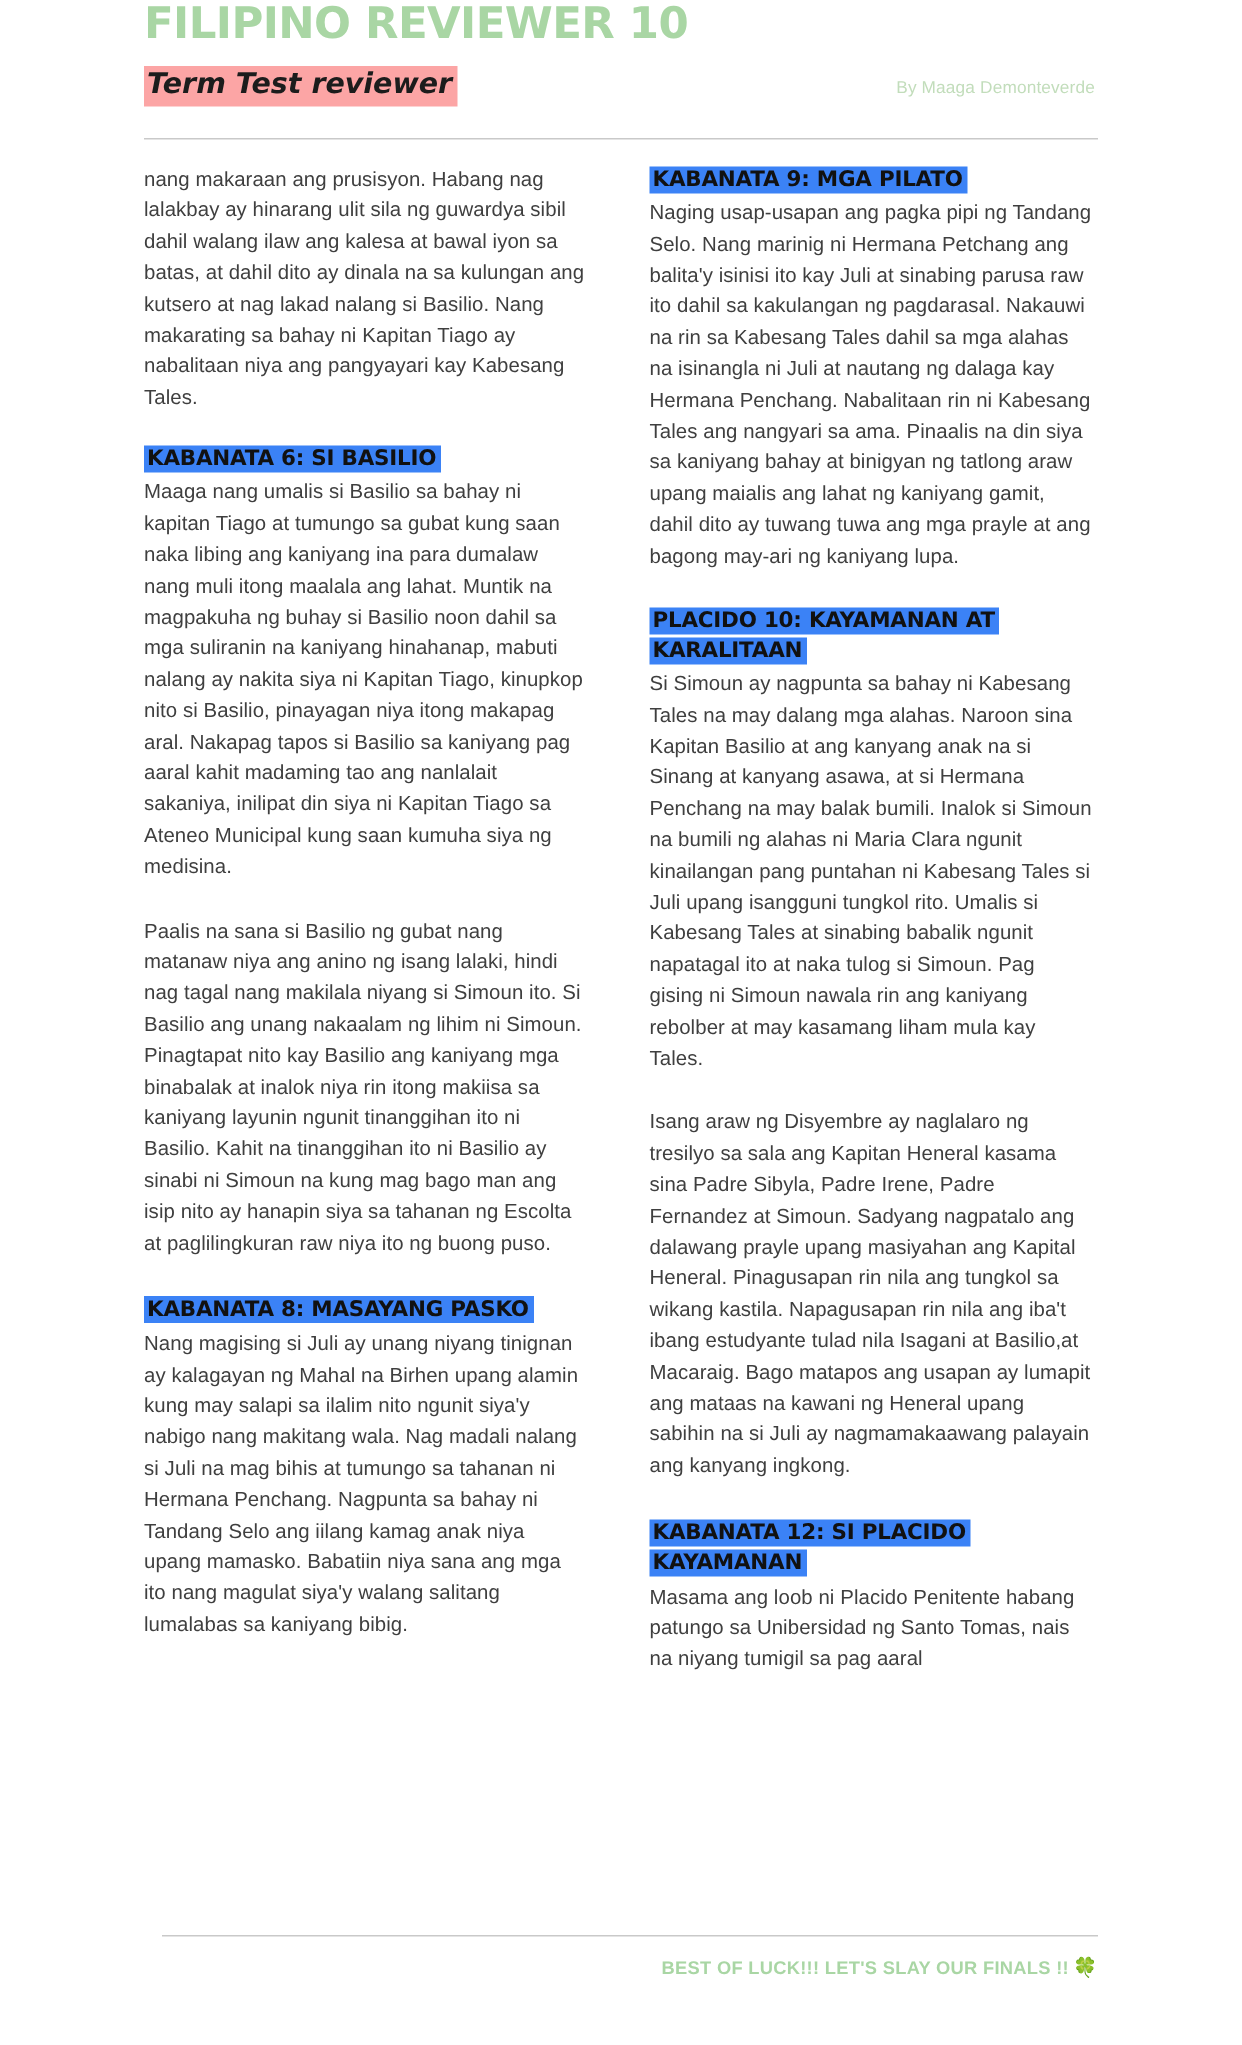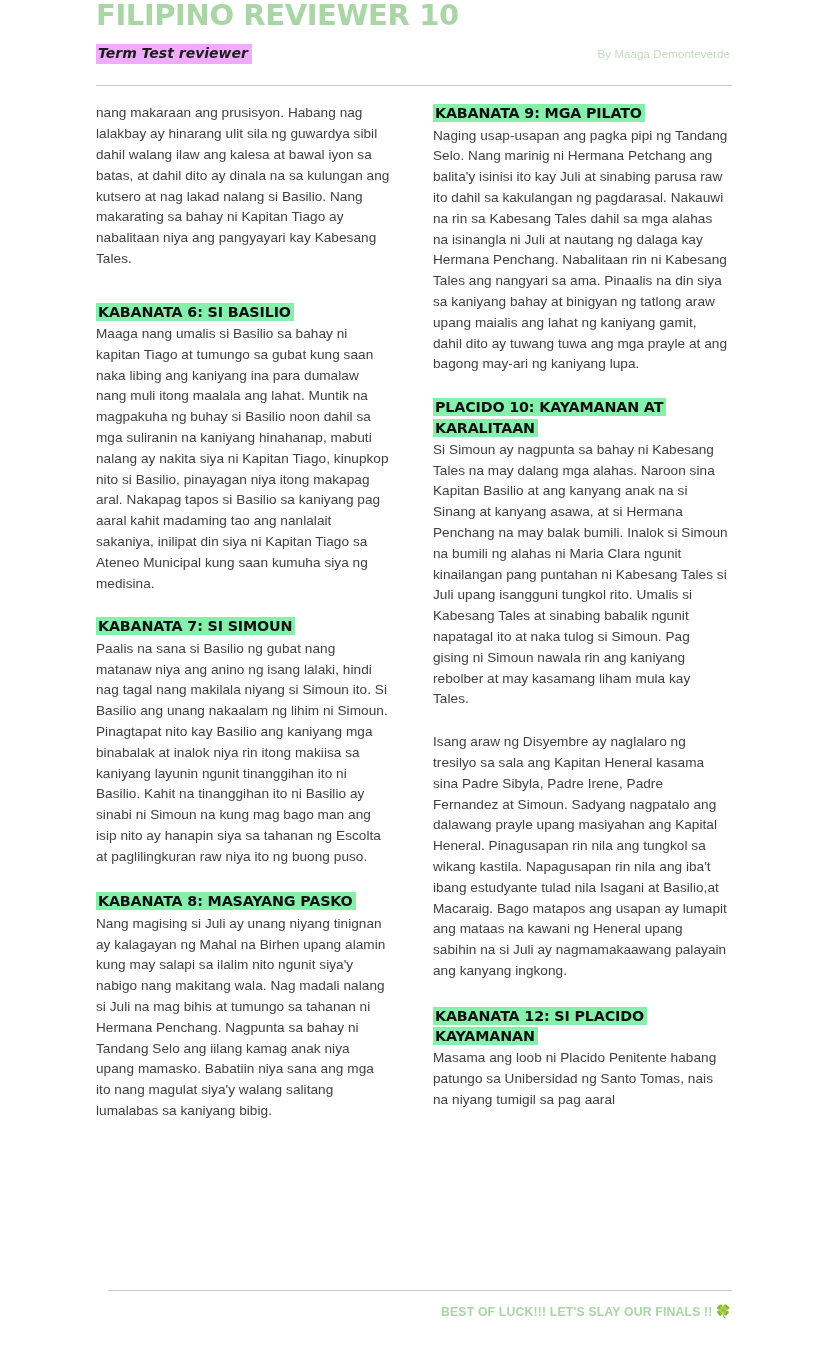--- a/index.html
+++ b/index.html
@@ -34,25 +34,25 @@
     margin: 0 0 12px 0;
     line-height: 1.1;
     font-family: "DejaVu Sans", sans-serif;
   }
   .subtitle-row {
     display: flex;
     align-items: baseline;
     justify-content: space-between;
   }
   .doc-subtitle {
-    font-size: 14px;
+    font-size: 19px;
     font-weight: bold;
     font-style: italic;
     color: #1c1c1c;
-    background: #f0abfc;
+    background: #fca5a5;
     padding: 1px 4px 2px 2px;
     line-height: 1.25;
     display: inline-block;
     font-family: "DejaVu Sans", sans-serif;
   }
   .byline {
     font-size: 11.5px;
     color: #c2ddbb;
     letter-spacing: 0.1px;
     white-space: nowrap;
@@ -77,36 +77,36 @@
   .kab-heading {
     font-size: 14.3px;
     font-weight: bold;
     color: #111111;
     line-height: 1.42;
     margin: 0 0 2px 0;
     letter-spacing: -0.15px;
     font-family: "DejaVu Sans", sans-serif;
   }
   .kab-heading .hl {
-    background: #86efac;
+    background: #3b82f6;
     padding: 1px 3px 1px 2px;
     box-decoration-break: clone;
     -webkit-box-decoration-break: clone;
   }
   .para {
     font-size: 13.6px;
     line-height: 1.53;
     color: #3f3f3f;
     margin: 0;
     text-align: left;
     letter-spacing: 0.05px;
   }
   .block { margin-bottom: 22px; }
   .block:last-child { margin-bottom: 0; margin-top: 24px; }
-  .block.lead { margin-bottom: 32px; }
+  .block.lead { margin-bottom: 20px; }
 
   
   .footer {
     position: absolute;
     left: 108px;
     right: 96px;
     bottom: 44px;
   }
   .rule-bottom {
     border: none;
@@ -147,21 +147,20 @@
       <div class="block lead">
         <p class="para">nang makaraan ang prusisyon. Habang nag lalakbay ay hinarang ulit sila ng guwardya sibil dahil walang ilaw ang kalesa at bawal iyon sa batas, at dahil dito ay dinala na sa kulungan ang kutsero at nag lakad nalang si Basilio. Nang makarating sa bahay ni Kapitan Tiago ay nabalitaan niya ang pangyayari kay Kabesang Tales.</p>
       </div>
 
       <div class="block">
         <h2 class="kab-heading"><span class="hl">KABANATA 6: SI BASILIO</span></h2>
         <p class="para">Maaga nang umalis si Basilio sa bahay ni kapitan Tiago at tumungo sa gubat kung saan naka libing ang kaniyang ina para dumalaw nang muli itong maalala ang lahat. Muntik na magpakuha ng buhay si Basilio noon dahil sa mga suliranin na kaniyang hinahanap, mabuti nalang ay nakita siya ni Kapitan Tiago, kinupkop nito si Basilio, pinayagan niya itong makapag aral. Nakapag tapos si Basilio sa kaniyang pag aaral kahit madaming tao ang nanlalait sakaniya, inilipat din siya ni Kapitan Tiago sa Ateneo Municipal kung saan kumuha siya ng medisina.</p>
       </div>
 
       <div class="block">
-        <h2 class="kab-heading"><span class="hl">KABANATA 7: SI SIMOUN</span></h2>
         <p class="para">Paalis na sana si Basilio ng gubat nang matanaw niya ang anino ng isang lalaki, hindi nag tagal nang makilala niyang si Simoun ito. Si Basilio ang unang nakaalam ng lihim ni Simoun. Pinagtapat nito kay Basilio ang kaniyang mga binabalak at inalok niya rin itong makiisa sa kaniyang layunin ngunit tinanggihan ito ni Basilio. Kahit na tinanggihan ito ni Basilio ay sinabi ni Simoun na kung mag bago man ang isip nito ay hanapin siya sa tahanan ng Escolta at paglilingkuran raw niya ito ng buong puso.</p>
       </div>
 
       <div class="block">
         <h2 class="kab-heading"><span class="hl">KABANATA 8: MASAYANG PASKO</span></h2>
         <p class="para">Nang magising si Juli ay unang niyang tinignan ay kalagayan ng Mahal na Birhen upang alamin kung may salapi sa ilalim nito ngunit siya'y nabigo nang makitang wala. Nag madali nalang si Juli na mag bihis at tumungo sa tahanan ni Hermana Penchang. Nagpunta sa bahay ni Tandang Selo ang iilang kamag anak niya upang mamasko. Babatiin niya sana ang mga ito nang magulat siya'y walang salitang lumalabas sa kaniyang bibig.</p>
       </div>
 
     </div>
 

